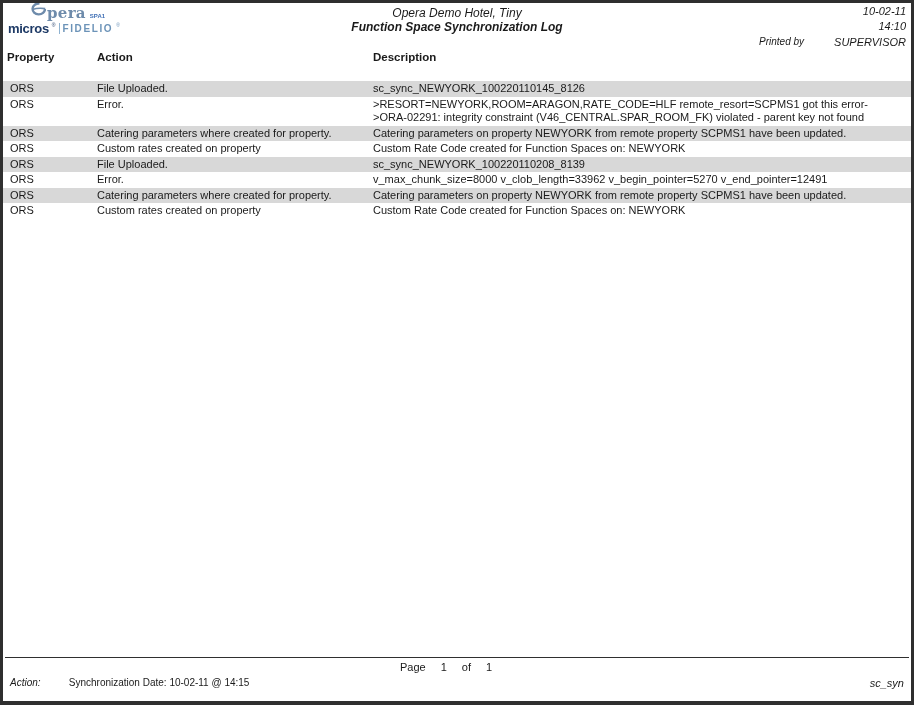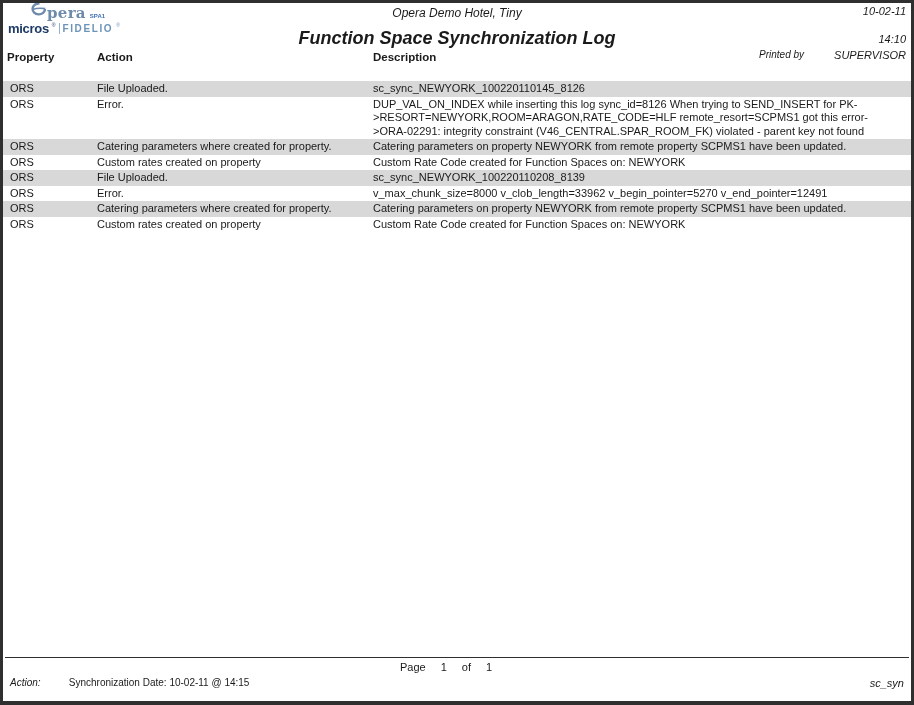--- a/index.html
+++ b/index.html
@@ -33,24 +33,24 @@
   .opera-tag { font-size: 6px; font-weight: 700; color: var(--logo-tag-blue, #3f6fb5); margin-left: 4px; margin-bottom: 1px; }
   .logo-bottom { display: flex; align-items: center; gap: 3px; margin-top: 2px; }
   .micros { font-size: 13px; line-height: 13px; font-weight: 700; color: var(--micros-blue, #1e3a66); letter-spacing: -0.3px; }
   .micros-mark, .fidelio-mark { font-size: 5px; align-self: flex-start; color: var(--micros-blue, #1e3a66); }
   .fidelio-mark { color: var(--fidelio-blue, #6c93b8); }
   .logo-divider { width: 1px; height: 11px; background: #8fb3d1; }
   .fidelio { font-size: 10px; font-weight: 700; color: var(--fidelio-blue, #6c93b8); letter-spacing: 1.6px; text-align: right; }
 
   .header-center { position: absolute; left: 0; right: 0; top: 3px; text-align: center; font-style: italic; }
   .hotel-name { font-size: 12px; font-weight: 400; }
-  .report-title { font-size: 18px; font-weight: 700; margin-top: 8px; }
+  .report-title { font-size: 12px; font-weight: 700; }
 
   .header-right { position: absolute; right: 5px; top: 2px; text-align: right; font-style: italic; font-size: 11px; }
-  .print-time { margin-top: 16px; }
+  .print-time { margin-top: 3px; }
   .printed-by-row { margin-top: 4px; display: flex; justify-content: flex-start; gap: 30px; }
   .printed-by-label { font-size: 10px; }
   .printed-by-value { font-size: 11px; }
 
   
   .log-table { position: absolute; top: 47px; left: 0; right: 0; }
   .row { display: grid; grid-template-columns: 90px 276px 1fr; padding-left: 4px; padding-right: 6px; }
   .thead { font-size: 11.5px; font-weight: 700; line-height: 14px; padding-bottom: 3px; }
   .tbody { margin-top: 14px; }
   .body-row .cell { font-size: 11px; line-height: 13.5px; padding-top: 1px; padding-bottom: 1px; }
@@ -119,21 +119,20 @@
     <div class="cell cell-property">ORS</div>
     <div class="cell cell-action">File Uploaded.</div>
     <div class="cell cell-description">
             <div class="desc-line">sc_sync_NEWYORK_100220110145_8126</div>
           </div>
   </div>
         <div class="row body-row">
     <div class="cell cell-property">ORS</div>
     <div class="cell cell-action">Error.</div>
     <div class="cell cell-description">
-            <div class="desc-line">DUP_VAL_ON_INDEX while inserting this log sync_id=8126 When trying to SEND_INSERT for PK-</div>
             <div class="desc-line">&gt;RESORT=NEWYORK,ROOM=ARAGON,RATE_CODE=HLF remote_resort=SCPMS1 got this error-</div>
             <div class="desc-line">&gt;ORA-02291: integrity constraint (V46_CENTRAL.SPAR_ROOM_FK) violated - parent key not found</div>
           </div>
   </div>
         <div class="row body-row shaded">
     <div class="cell cell-property">ORS</div>
     <div class="cell cell-action">Catering parameters where created for property.</div>
     <div class="cell cell-description">
             <div class="desc-line">Catering parameters on property NEWYORK from remote property SCPMS1 have been updated.</div>
           </div>

